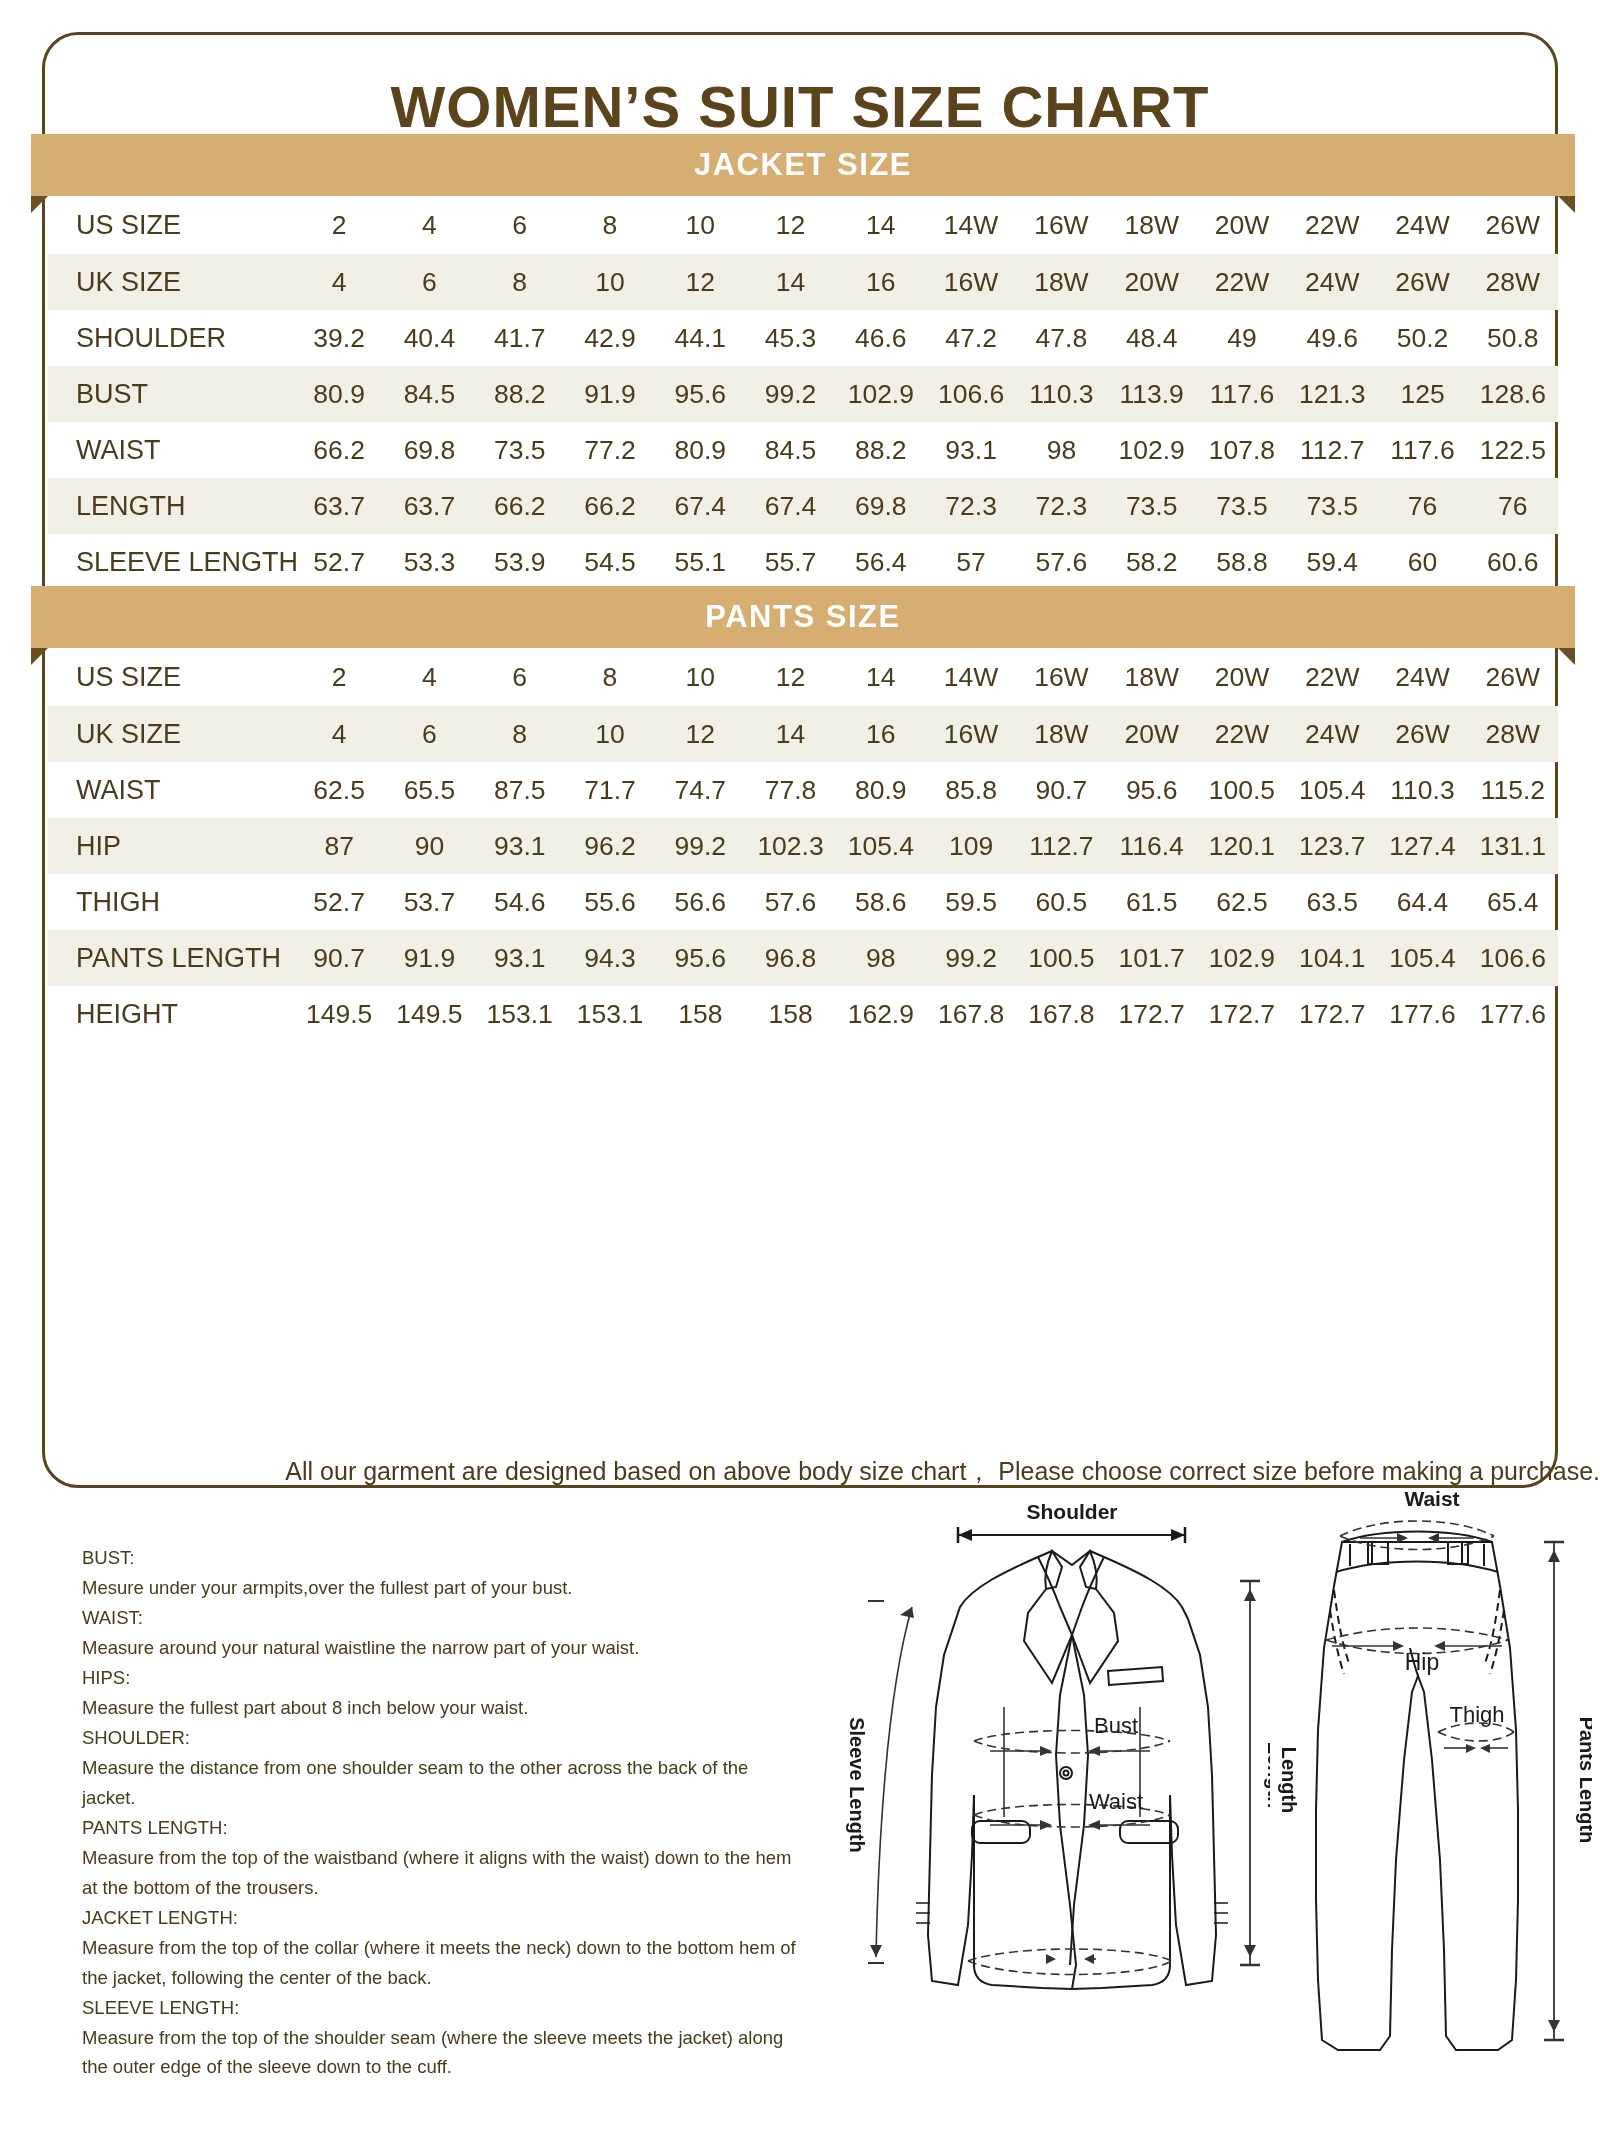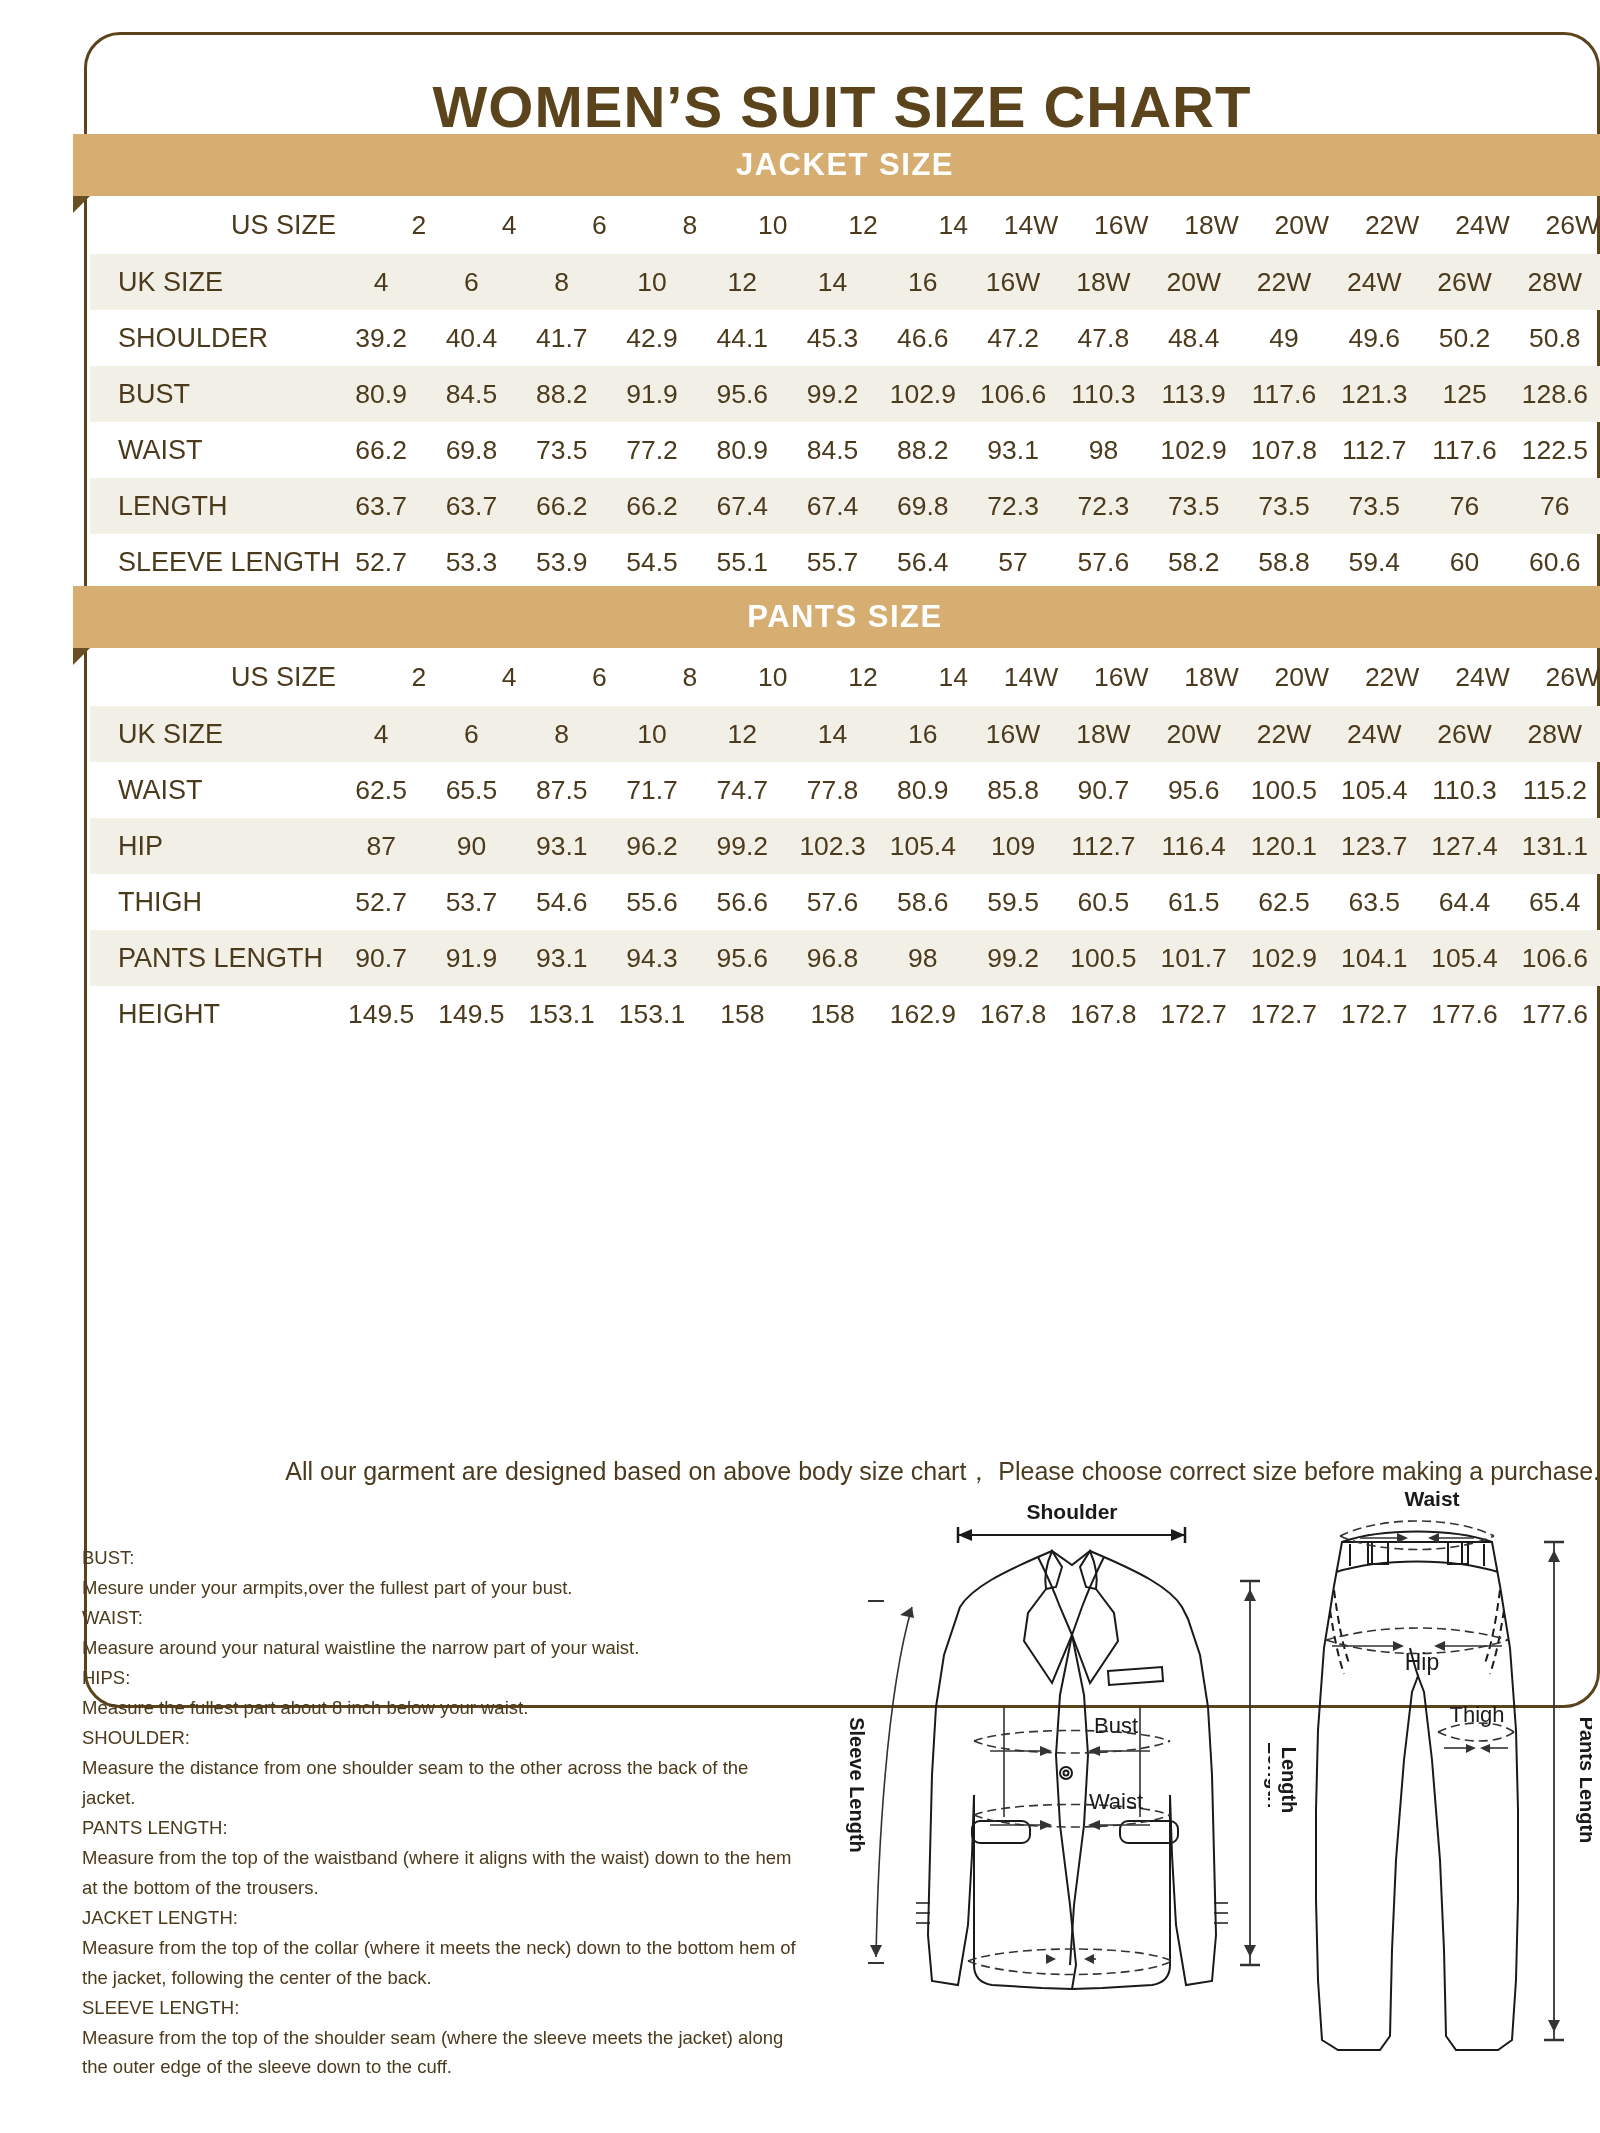--- a/index.html
+++ b/index.html
@@ -10,25 +10,24 @@
     font-family:"Liberation Sans", sans-serif;
     color:#4b3a1c;
     position:relative;
     overflow:hidden;
   }
 
   
   .card{
     position:absolute;
     left:42px; top:32px;
-    width:1516px; height:1676px;
+    width:1516px; height:1456px;
     border:3px solid #5b431c;
     border-radius:36px;
     background:#ffffff;
-    margin-left:42px;
   }
 
   .title{
     position:absolute;
     left:0; right:0; top:38px;
     text-align:center;
     font-size:58px;
     font-weight:bold;
     letter-spacing:1px;
     color:#5b431c;
@@ -96,21 +95,21 @@
     padding:0;
     white-space:nowrap;
   }
   .tbl tr.alt td{ background:#f2efe6; }
   .tbl td.lbl{
     text-align:left;
     padding-left:28px;
     width:246px;
     font-size:27px;
   }
-  .tbl tr:first-child td { height:58px;text-align:right; }
+  .tbl tr:first-child td { height:58px; }
 
   
   .note{
     position:absolute;
     left:0; right:0; top:1455px;
     text-align:right;
     font-size:25px;
     color:#4b3a1c;
   }
 

